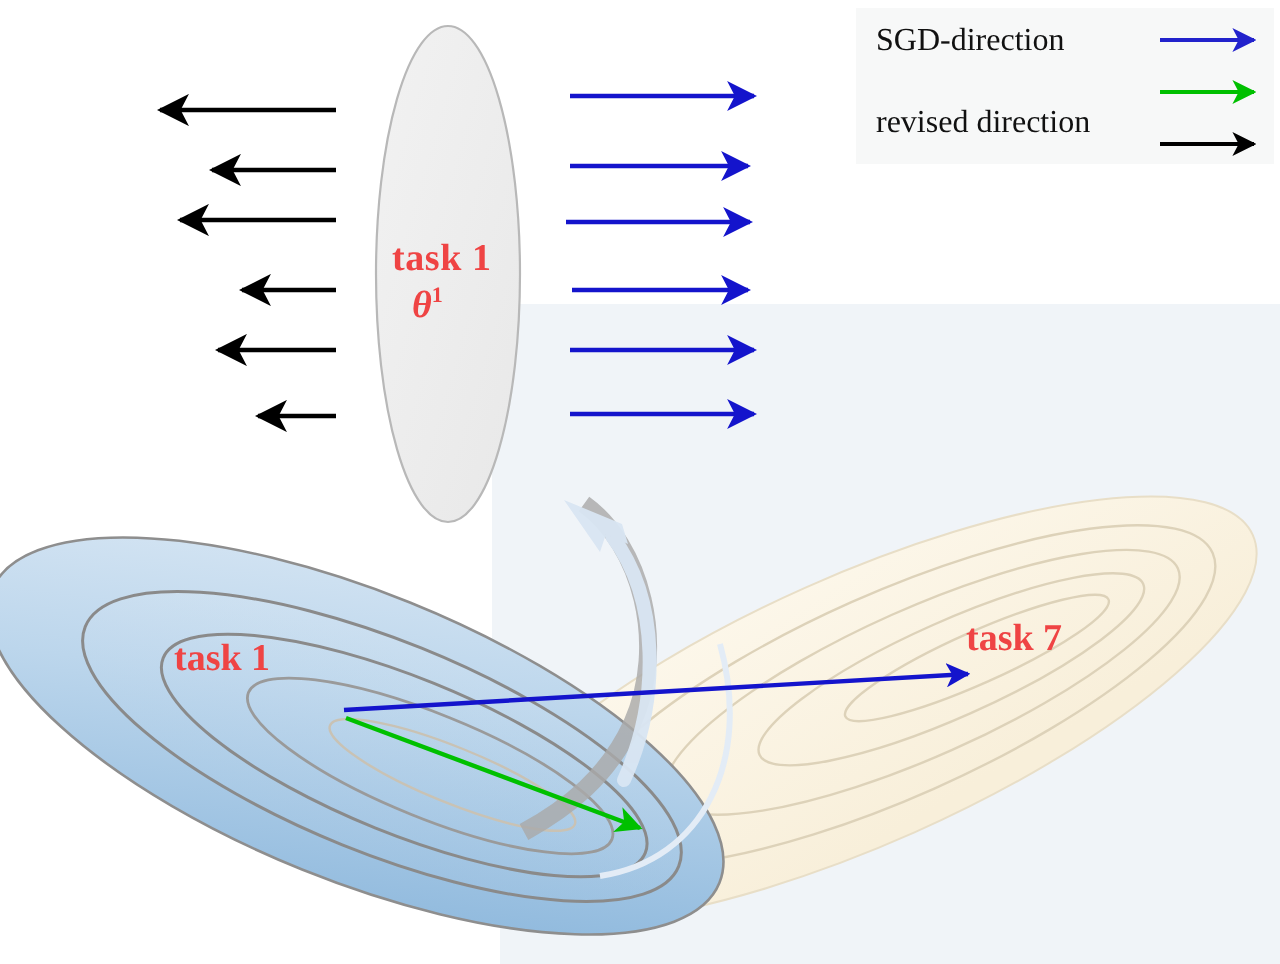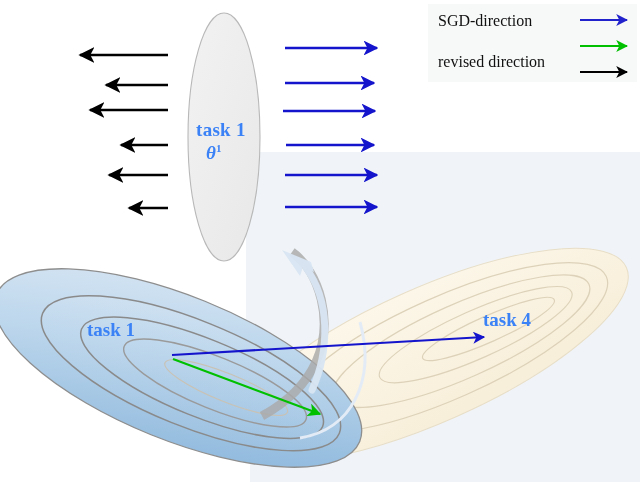--- a/index.html
+++ b/index.html
@@ -19,21 +19,21 @@
   }
   #figure svg {
     position: absolute;
     left: 0;
     top: 0;
   }
   .lbl {
     position: absolute;
     font-family: "Liberation Serif", serif;
     font-weight: bold;
-    color: #3b82f6;
+    color: #ef4444;
     white-space: nowrap;
     line-height: 1;
   }
   .legend-text {
     position: absolute;
     font-family: "Liberation Serif", serif;
     font-size: 16px;
     color: #111111;
     white-space: nowrap;
     text-align: left;
@@ -183,18 +183,18 @@
       </g>
     </g>
   </svg>
 
   <div class="lbl" id="task1-ellipse-label">task 1</div>
 
   <div class="lbl" id="task1-theta-label"><span>θ</span><sup>1</sup></div>
 
   <div class="lbl" id="task1-contour-label">task 1</div>
 
-  <div class="lbl" id="task2-contour-label">task 4</div>
+  <div class="lbl" id="task2-contour-label">task 7</div>
 
   <div class="legend-text" style="left:438px; top:13px; width:134px;">SGD-direction</div>
   <div class="legend-text" style="left:438px; top:39px; width:134px;margin-top:15px;">revised direction</div>
 
 </div>
 
 </body></html>

